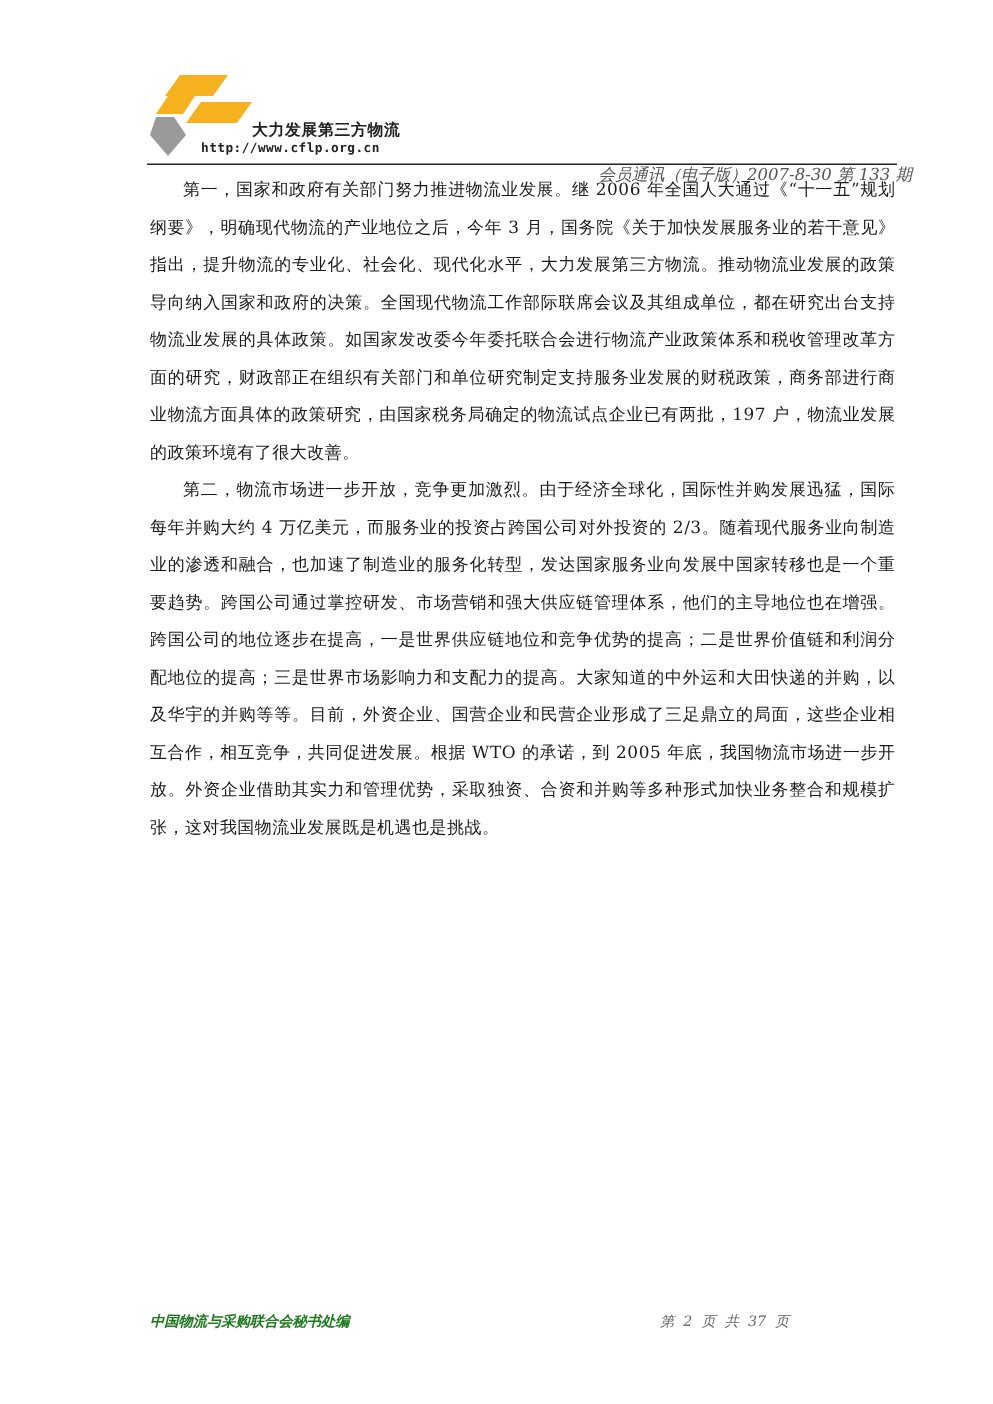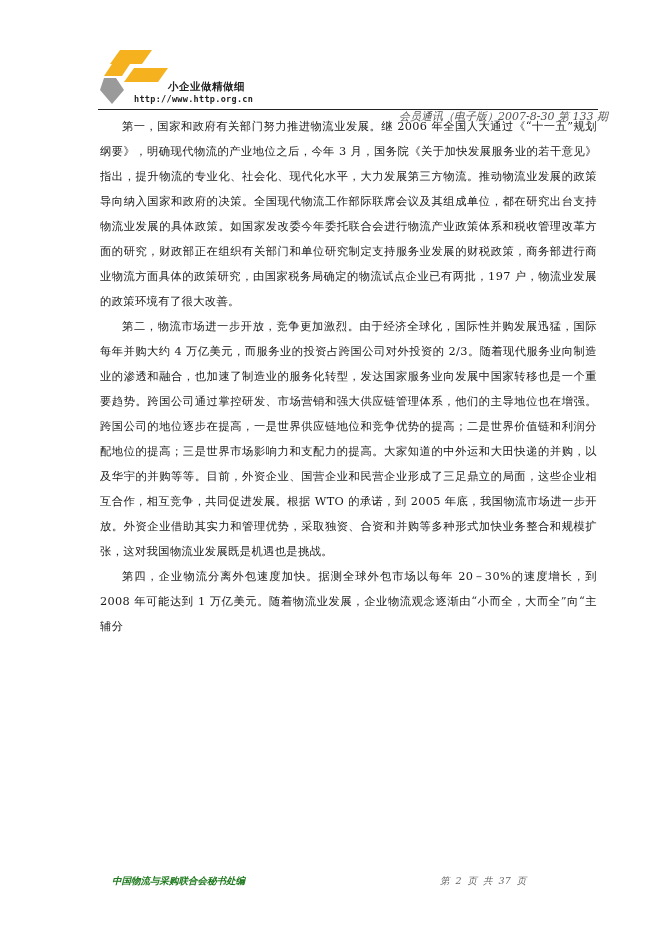--- a/index.html
+++ b/index.html
@@ -93,21 +93,20 @@
     
     .footer-left {
       position: absolute;
       left: 100px;
       top: 875px;
       font-family: "DejaVu Sans", "Liberation Sans", sans-serif;
       font-style: italic;
       font-weight: bold;
       font-size: 9.5px;
       color: #1f7a1f;
-      margin-left: 12px;
     }
     .footer-right {
       position: absolute;
       left: 440px;
       top: 875px;
       font-family: "DejaVu Serif", "Liberation Serif", serif;
       font-style: italic;
       font-size: 9.5px;
       color: #666666;
       word-spacing: 3px;
@@ -123,29 +122,28 @@
     <svg class="logo-mark" viewBox="0 0 70 58" width="70" height="58">
 
       <polygon points="22,2 54,2 44,16 12,16" fill="#f5b21e"></polygon>
 
       <polygon points="14,16 32,16 24,28 6,28" fill="#f5b21e"></polygon>
 
       <polygon points="36,20 70,20 60,34 26,34" fill="#f5b21e"></polygon>
 
       <polygon points="6,30 18,30 26,42 14,56 2,42" fill="#9a9a9a"></polygon>
     </svg>
-    <div class="logo-text">小企业做精做细</div>
-    <div class="logo-url">http://www.http.org.cn</div>
+    <div class="logo-text">大力发展第三方物流</div>
+    <div class="logo-url">http://www.cflp.org.cn</div>
   </div>
 
   <div class="issue-line">会员通讯（电子版）2007-8-30 第 133 期</div>
   <div class="header-rule"></div>
 
   <div class="content">
     <p class="indent">第一，国家和政府有关部门努力推进物流业发展。继 2006 年全国人大通过《“十一五”规划纲要》，明确现代物流的产业地位之后，今年 3 月，国务院《关于加快发展服务业的若干意见》指出，提升物流的专业化、社会化、现代化水平，大力发展第三方物流。推动物流业发展的政策导向纳入国家和政府的决策。全国现代物流工作部际联席会议及其组成单位，都在研究出台支持物流业发展的具体政策。如国家发改委今年委托联合会进行物流产业政策体系和税收管理改革方面的研究，财政部正在组织有关部门和单位研究制定支持服务业发展的财税政策，商务部进行商业物流方面具体的政策研究，由国家税务局确定的物流试点企业已有两批，197 户，物流业发展的政策环境有了很大改善。</p>
     <p class="indent">第二，物流市场进一步开放，竞争更加激烈。由于经济全球化，国际性并购发展迅猛，国际每年并购大约 4 万亿美元，而服务业的投资占跨国公司对外投资的 2/3。随着现代服务业向制造业的渗透和融合，也加速了制造业的服务化转型，发达国家服务业向发展中国家转移也是一个重要趋势。跨国公司通过掌控研发、市场营销和强大供应链管理体系，他们的主导地位也在增强。跨国公司的地位逐步在提高，一是世界供应链地位和竞争优势的提高；二是世界价值链和利润分配地位的提高；三是世界市场影响力和支配力的提高。大家知道的中外运和大田快递的并购，以及华宇的并购等等。目前，外资企业、国营企业和民营企业形成了三足鼎立的局面，这些企业相互合作，相互竞争，共同促进发展。根据 WTO 的承诺，到 2005 年底，我国物流市场进一步开放。外资企业借助其实力和管理优势，采取独资、合资和并购等多种形式加快业务整合和规模扩张，这对我国物流业发展既是机遇也是挑战。</p>
-    <p class="indent">第四，企业物流分离外包速度加快。据测全球外包市场以每年 20－30%的速度增长，到 2008 年可能达到 1 万亿美元。随着物流业发展，企业物流观念逐渐由“小而全，大而全”向“主辅分</p>
   </div>
 
   <div class="footer-left">中国物流与采购联合会秘书处编</div>
   <div class="footer-right">第 2 页 共 37 页</div>
 
 </div>
 
 </body></html>

